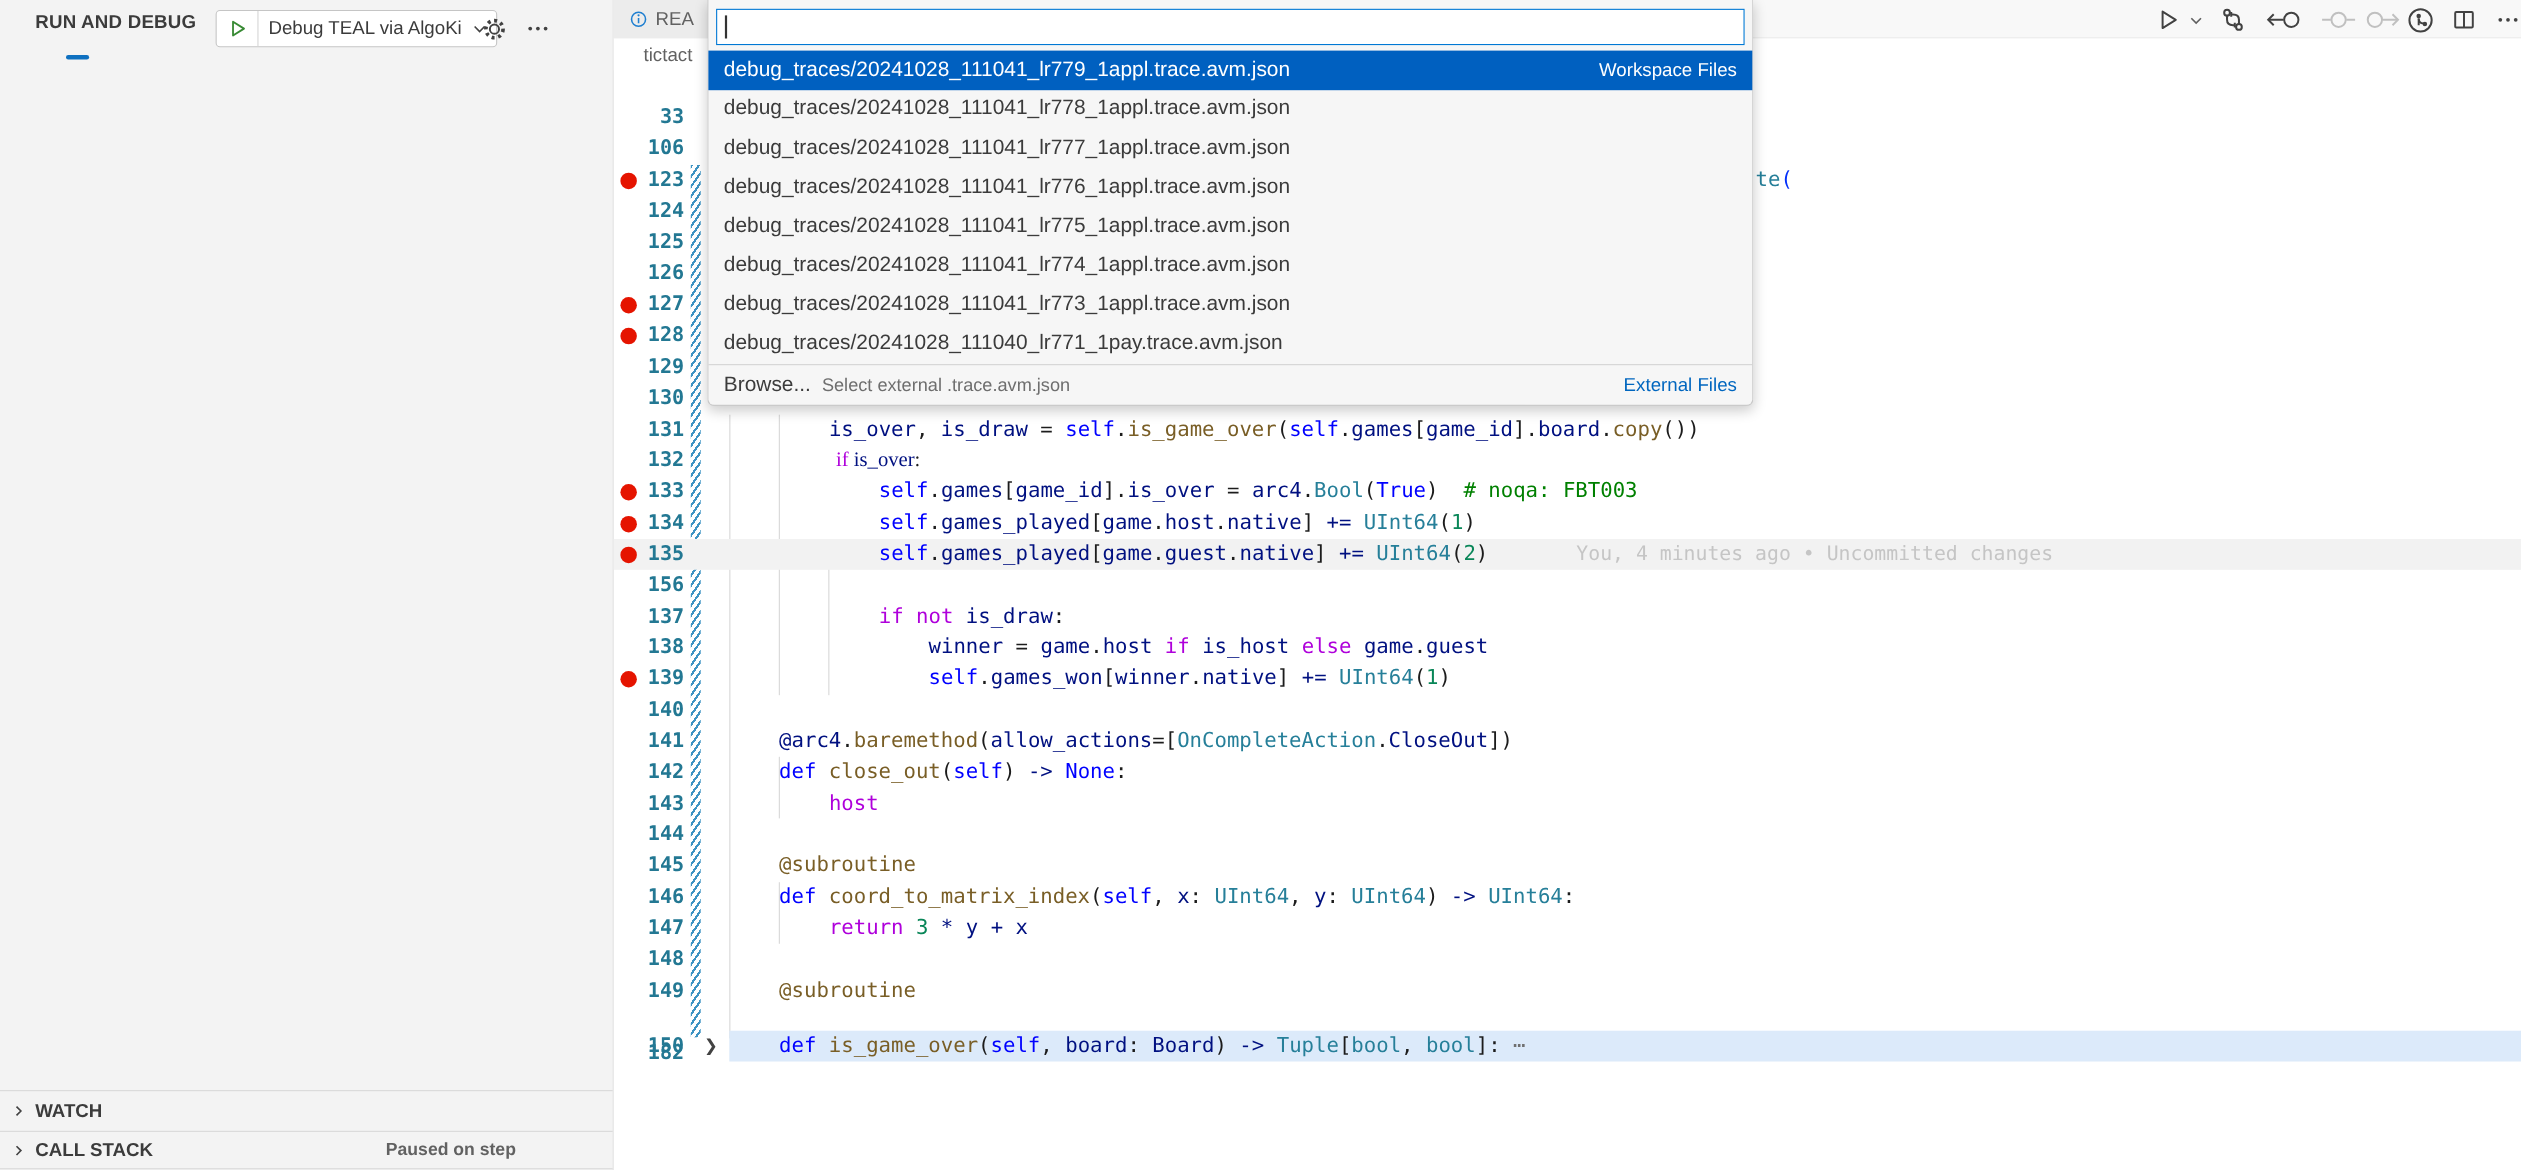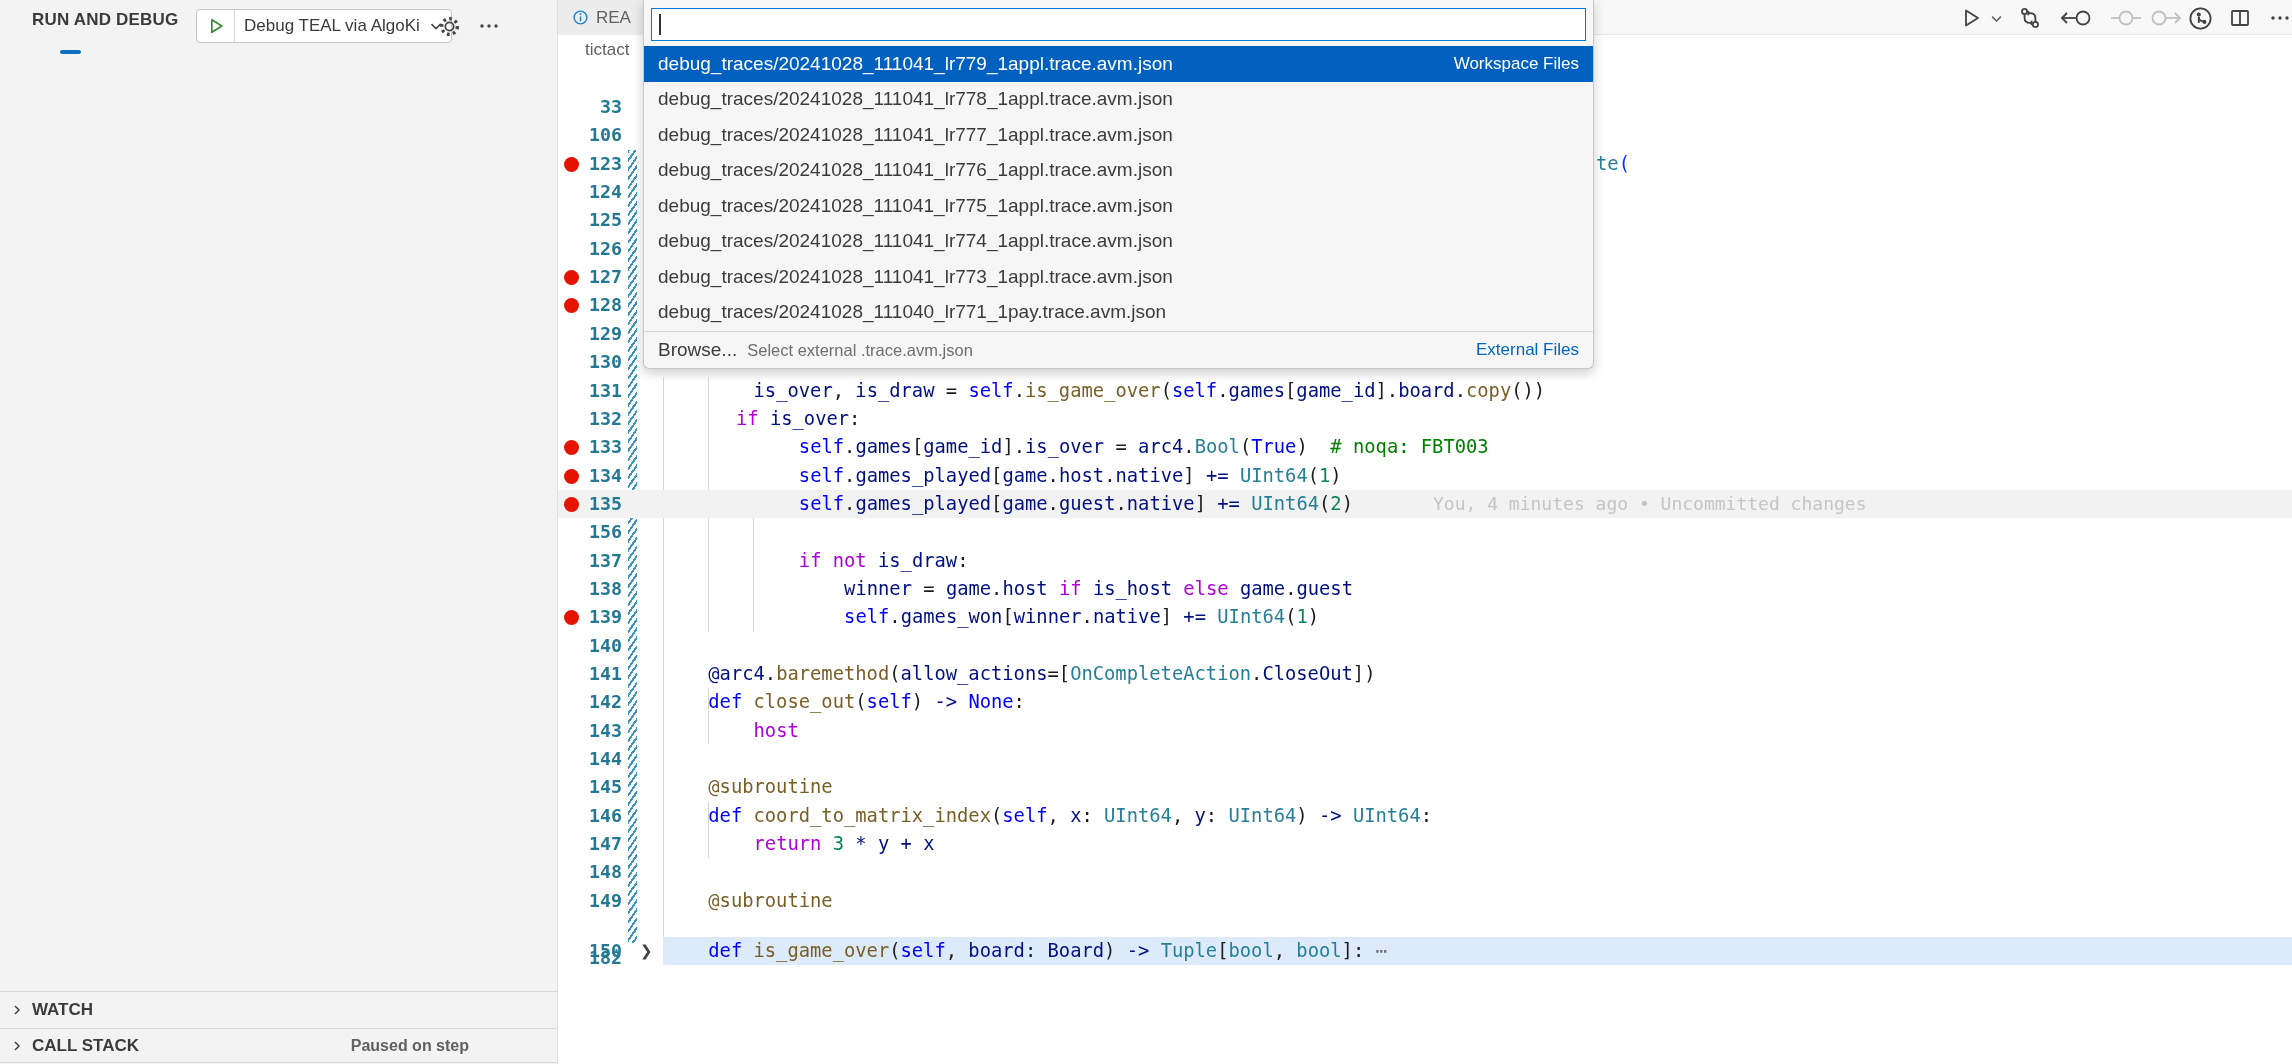--- a/index.html
+++ b/index.html
@@ -271,21 +271,21 @@
           </div>
           <div class="code-row" style="top: 284.15px;">
             <span class="ln-num">130</span>
           </div>
           <div class="code-row" style="top: 312.5px;">
             <span class="ln-num">131</span>
             <span class="code-text" style="left: 195.56px;"><span class="tk-v">is_over</span><span class="tk-d">, </span><span class="tk-v">is_draw</span><span class="tk-d"> = </span><span class="tk-s">self</span><span class="tk-d">.</span><span class="tk-f">is_game_over</span><span class="tk-d">(</span><span class="tk-s">self</span><span class="tk-d">.</span><span class="tk-v">games</span><span class="tk-d">[</span><span class="tk-v">game_id</span><span class="tk-d">].</span><span class="tk-v">board</span><span class="tk-d">.</span><span class="tk-f">copy</span><span class="tk-d">())</span></span>
           </div>
           <div class="code-row" style="top: 340.85px;">
             <span class="ln-num">132</span>
-            <span class="code-text" style="left: 178px;"><span class="tk-k">if </span><span class="tk-v">is_over</span><span class="tk-d">:</span></span>
+            <span class="code-text" style="left: 202px; font-family: Liberation Serif, serif;"><span class="tk-k">if </span><span class="tk-v">is_over</span><span class="tk-d">:</span></span>
           </div>
           <div class="code-row" style="top: 369.2px;">
             <span class="bp-dot"></span>
             <span class="ln-num">133</span>
             <span class="code-text" style="left: 240.84px;"><span class="tk-s">self</span><span class="tk-d">.</span><span class="tk-v">games</span><span class="tk-d">[</span><span class="tk-v">game_id</span><span class="tk-d">].</span><span class="tk-v">is_over</span><span class="tk-d"> = </span><span class="tk-v">arc4</span><span class="tk-d">.</span><span class="tk-t">Bool</span><span class="tk-d">(</span><span class="tk-b">True</span><span class="tk-d">)</span><span class="tk-c">  # noqa: FBT003</span></span>
           </div>
           <div class="code-row" style="top: 397.55px;">
             <span class="bp-dot"></span>
             <span class="ln-num">134</span>
             <span class="code-text" style="left: 240.84px;"><span class="tk-s">self</span><span class="tk-d">.</span><span class="tk-v">games_played</span><span class="tk-d">[</span><span class="tk-v">game</span><span class="tk-d">.</span><span class="tk-v">host</span><span class="tk-d">.</span><span class="tk-v">native</span><span class="tk-d">] </span><span class="tk-o">+=</span><span class="tk-d"> </span><span class="tk-t">UInt64</span><span class="tk-d">(</span><span class="tk-n">1</span><span class="tk-d">)</span></span>

